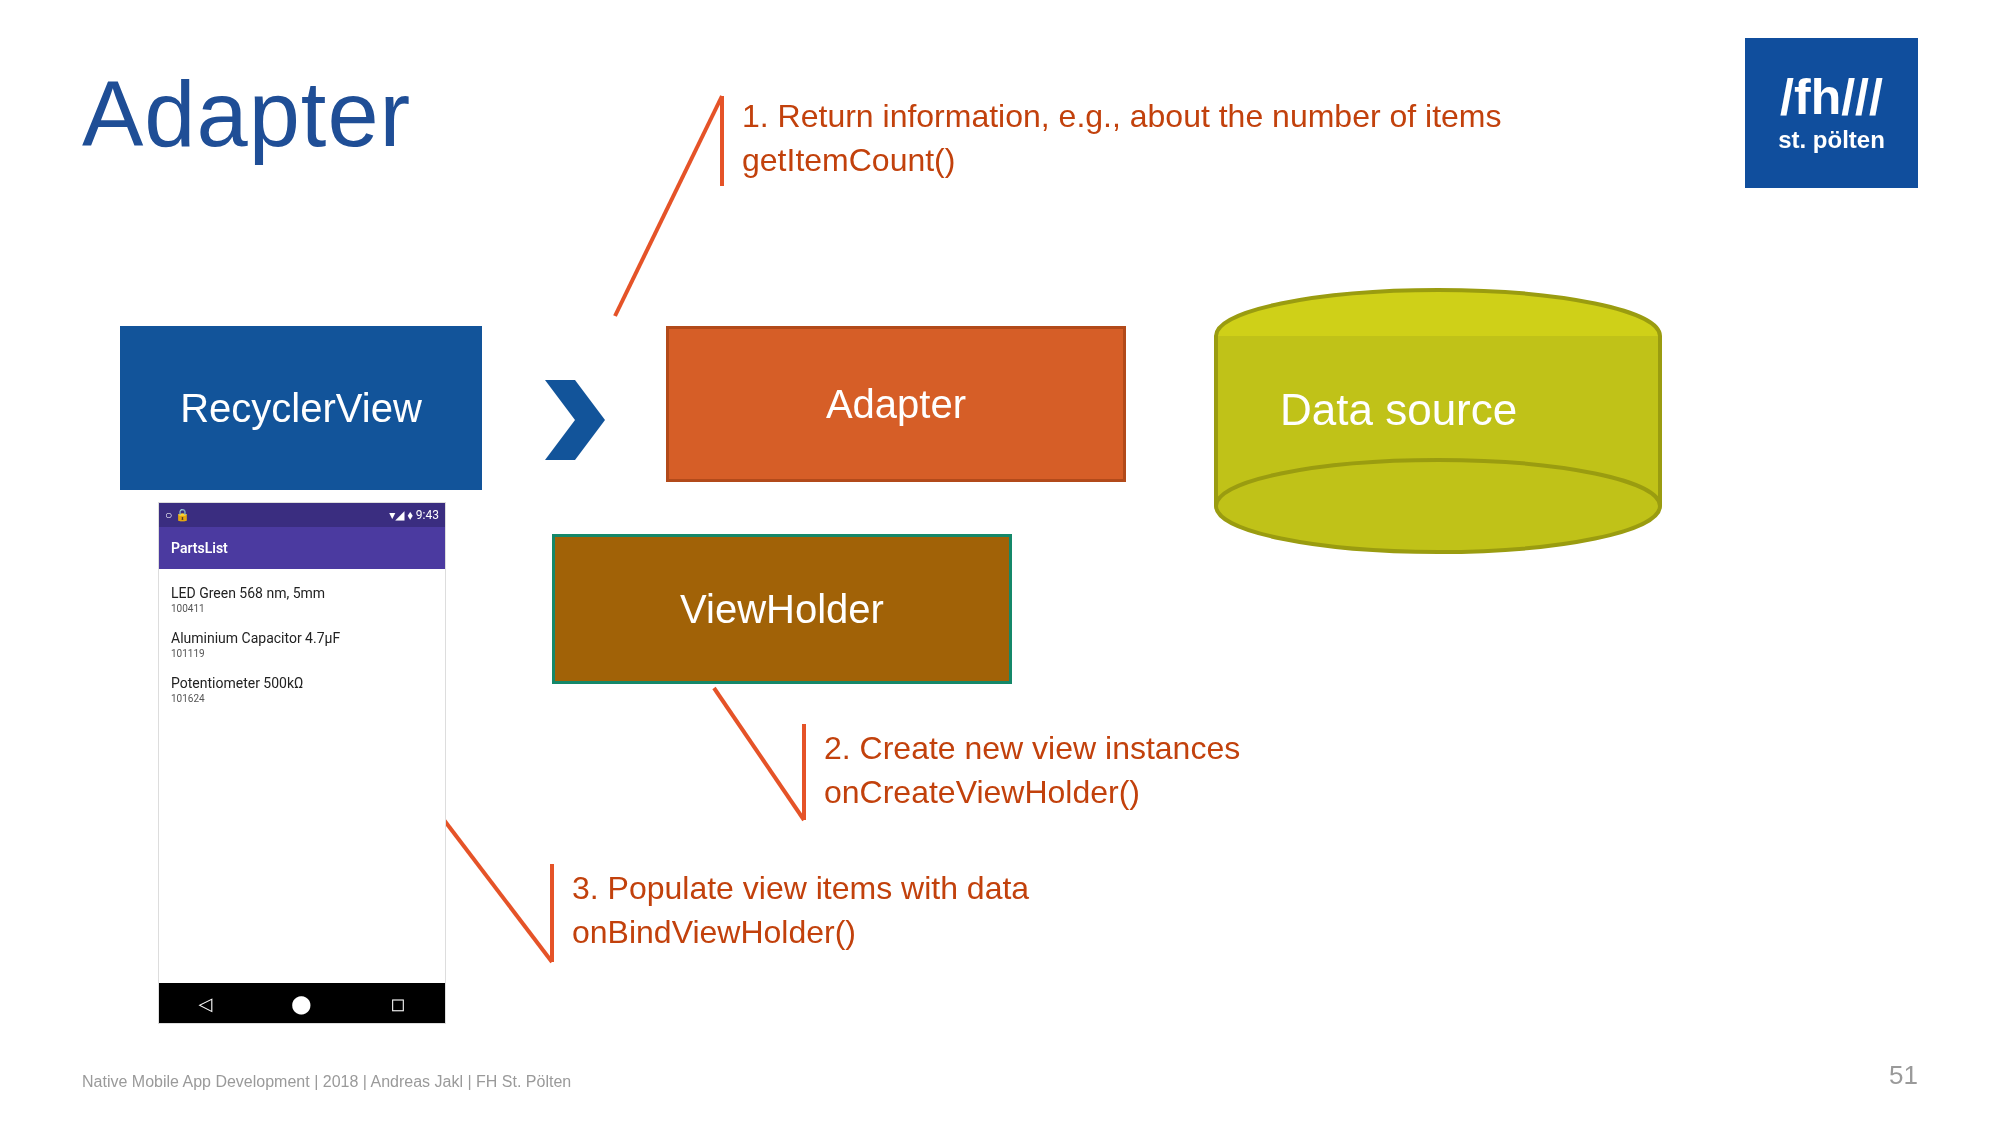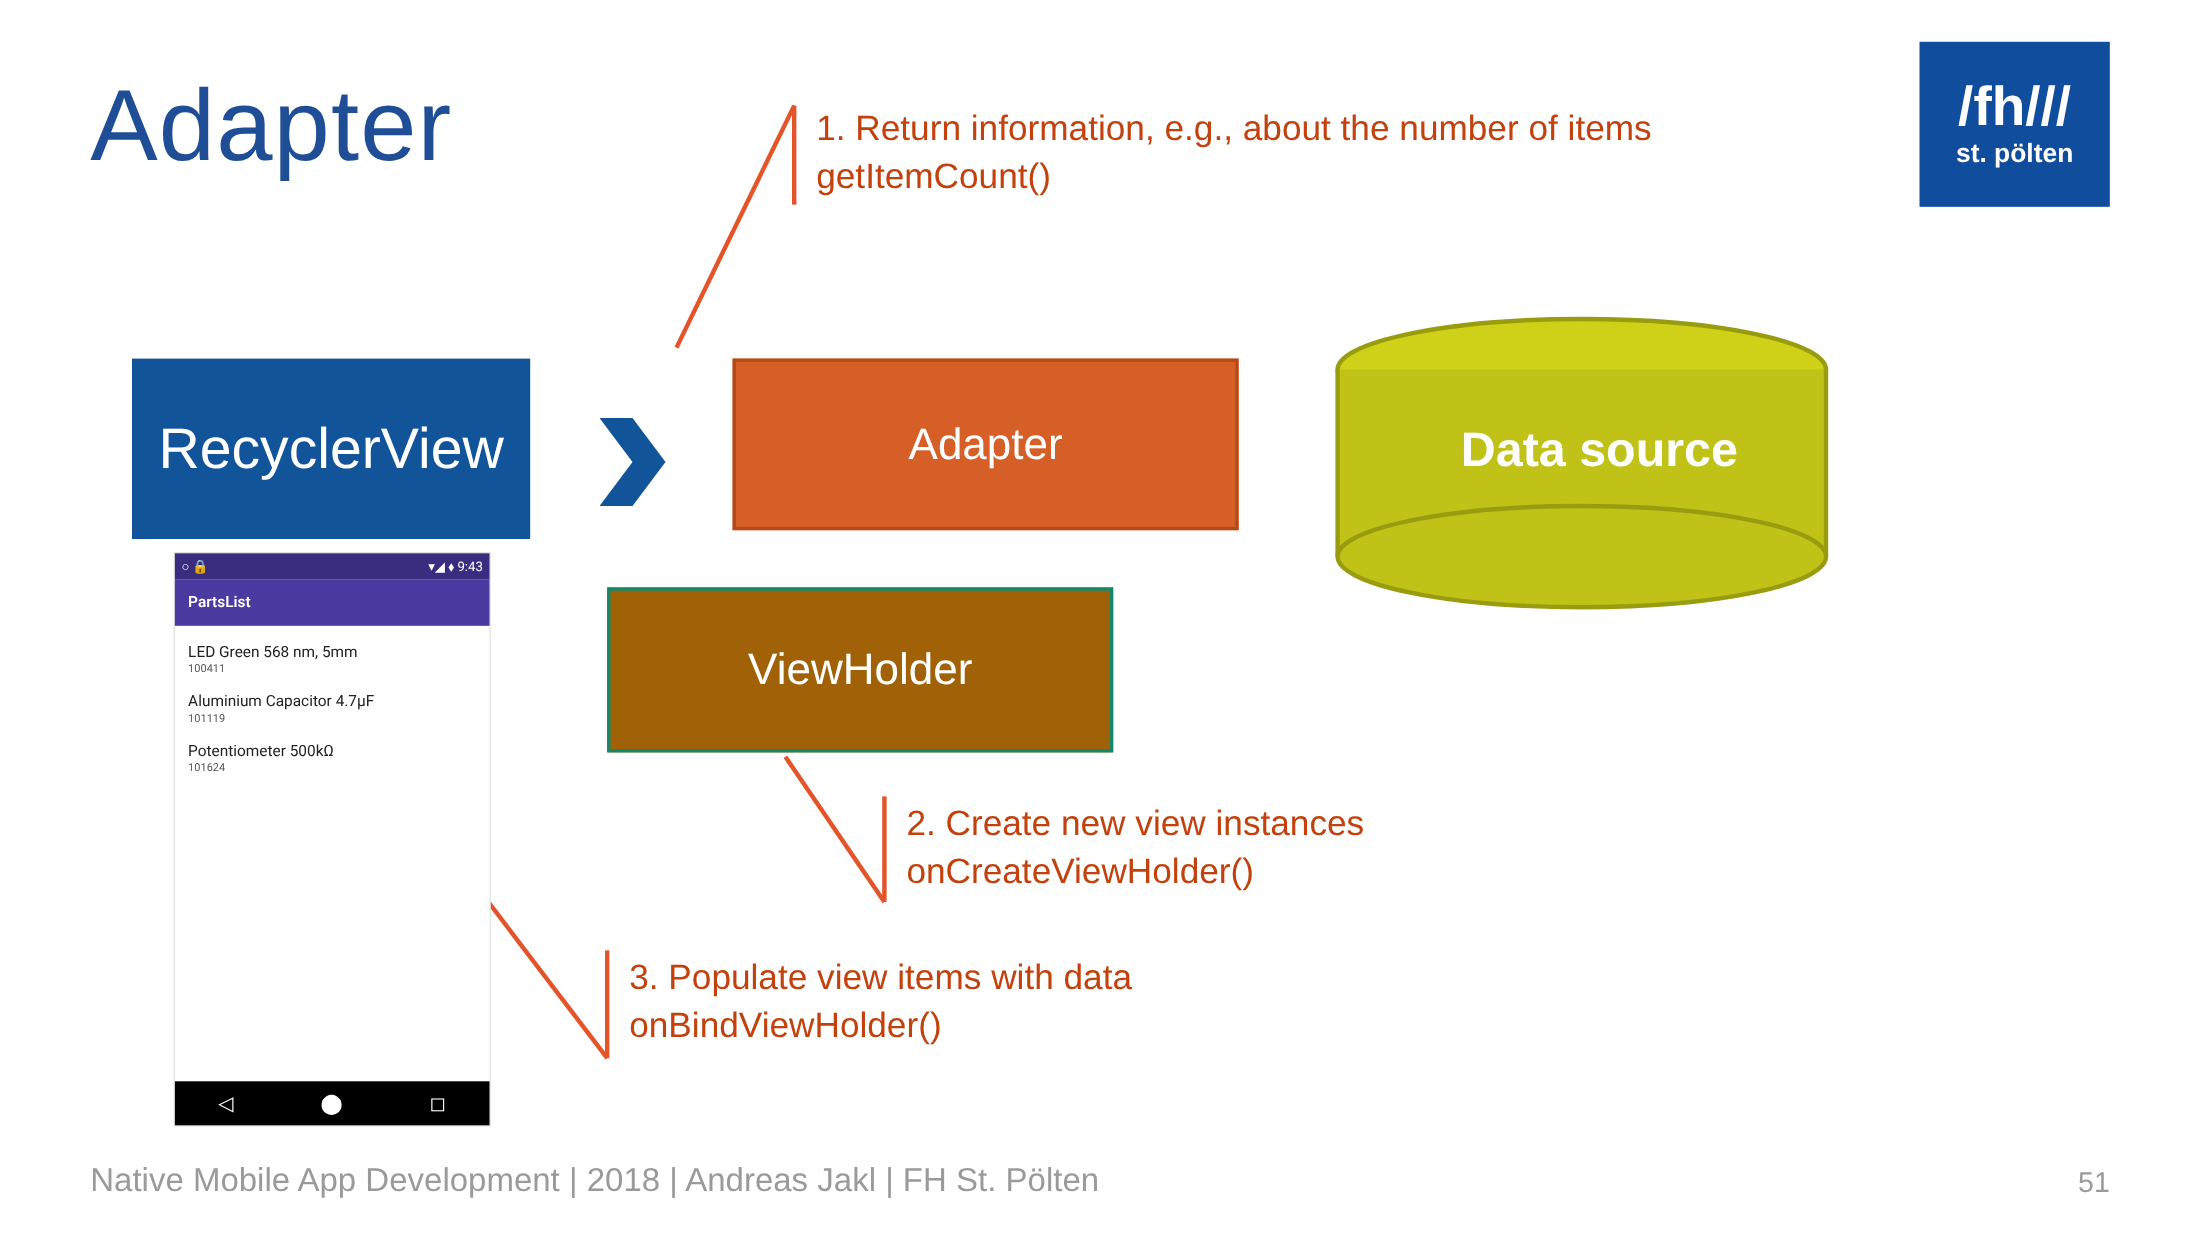--- a/index.html
+++ b/index.html
@@ -8,21 +8,21 @@
 
   .title { position: absolute; left: 82px; top: 62px; font-size: 92px; font-weight: 300; color: #1f4e96; letter-spacing: 1px; }
 
   
   .logo { position: absolute; right: 82px; top: 38px; width: 173px; height: 150px; background: #104e9d; color: #fff; display: flex; flex-direction: column; align-items: center; justify-content: center; }
   .logo .l1 { font-size: 50px; font-weight: 700; font-family: "Segoe UI", Arial, sans-serif; line-height: 1; }
   .logo .l2 { font-size: 24px; font-weight: 600; margin-top: 4px; }
 
   
   .box { position: absolute; display: flex; align-items: center; justify-content: center; font-weight: 300; }
-  .recyclerView { left: 120px; top: 326px; width: 362px; height: 164px; background: #12549a; color: #fff; font-size: 52px; }
+  .recyclerView { left: 120px; top: 326px; width: 362px; height: 164px; background: #12549a; color: #fff; font-size: 40px; }
   .adapterBox   { left: 666px; top: 326px; width: 460px; height: 156px; background: #d65e27; color: #fff; font-size: 40px; border: 3px solid #b24a1a; }
   .viewHolderBox{ left: 552px; top: 534px; width: 460px; height: 150px; background: #a16207; color: #fff; font-size: 40px; border: 3px solid #148869; }
 
   
   .chevron { position: absolute; left: 545px; top: 380px; }
 
   
   .ann { position: absolute; font-size: 32px; color: #c2410c; font-weight: 400; line-height: 1.38; }
 
   
@@ -30,32 +30,32 @@
   .phone .status { height: 24px; background: #3a2d80; color: #fff; font-size: 12px; display:flex; justify-content:space-between; align-items:center; padding:0 6px; }
   .phone .appbar { height: 42px; background: #4b3aa0; color: #fff; font-size: 14px; font-weight:600; display:flex; align-items:center; padding-left:12px; }
   .phone .body   { background:#fff; height: calc(100% - 24px - 42px - 40px); padding: 8px 8px 0 8px; }
   .phone .row    { padding: 8px 4px; }
   .phone .row .n { font-size: 14px; color:#222; }
   .phone .row .s { font-size: 10px; color:#555; margin-top:2px; }
   .phone .nav    { height: 40px; background:#000; display:flex; justify-content:space-around; align-items:center; }
   .phone .nav span{ color:#fff; font-size:18px; }
 
   
-  .cyl-label { position: absolute; left: 1328px; top: 385px; font-size: 44px; color:#fff; font-weight:700; }
+  .cyl-label { position: absolute; left: 1280px; top: 385px; font-size: 44px; color:#fff; font-weight:400; }
 
   
   .dtable { position: absolute; left: 1362px; top: 478px; width: 560px; border-collapse: collapse; font-size: 28px; font-weight: 400; }
   .dtable th { background:#104e9d; color:#fff; text-align:left; padding:12px 16px; font-weight:400; border-right: 4px solid #fff; }
   .dtable th:last-child, .dtable td:last-child { border-right:none; }
   .dtable td { padding:12px 16px; border-right: 4px solid #fff; }
   .dtable tr.even td { background:#dcdedf; }
   .dtable tr.odd  td { background:#eef0f1; }
 
   
-  .footer { position:absolute; left:82px; bottom:34px; font-size:30px; color:#9a9a9a; font-weight:400; }
+  .footer { position:absolute; left:82px; bottom:34px; font-size:16px; color:#9a9a9a; font-weight:400; }
   .pagenum{ position:absolute; right:82px; bottom:34px; font-size:26px; color:#9a9a9a; font-weight:400; }
 
   
   svg.overlay{ position:absolute; left:0; top:0; width:2000px; height:1125px; pointer-events:none; }
 </style>
 </head>
 <body>
 <div class="slide">
 
   <div class="title">Adapter</div>

